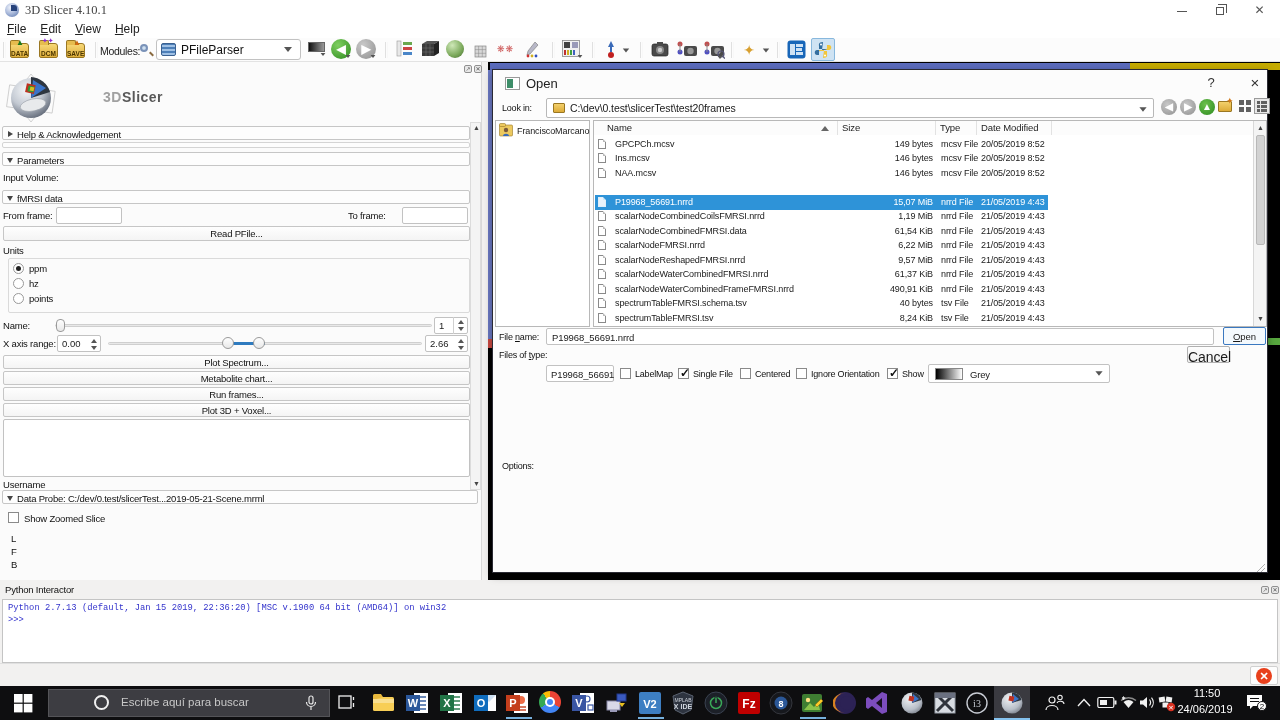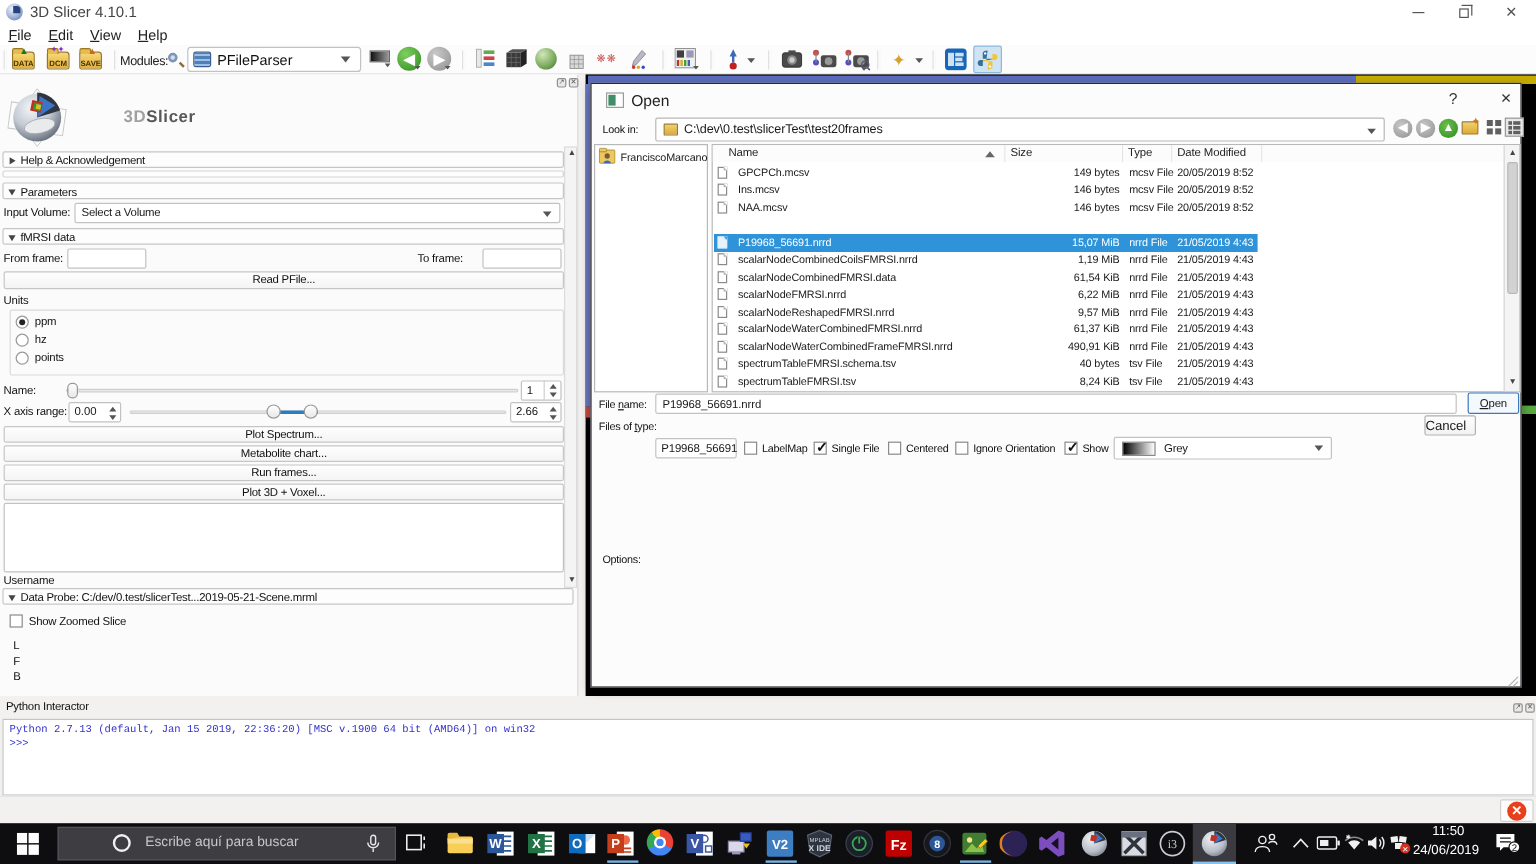--- a/index.html
+++ b/index.html
@@ -1,21 +1,21 @@
 <!DOCTYPE html>
 <html><head>
 <meta charset="utf-8">
 <style>
 * { margin:0; padding:0; box-sizing:border-box; }
 html,body { width:1280px; height:720px; overflow:hidden; }
 body { font-family:"Liberation Sans",sans-serif; font-size:11px; color:#1a1a1a; background:#f2f1f0; position:relative; }
 .abs { position:absolute; }
 
 
-#titlebar { left:0; top:0; width:1280px; height:20px; background:#ffffff; }
+#titlebar { left:0; top:0; width:1280px; height:20px; background:#ffffff;font-family:Liberation Serif, serif; }
 #app-icon { left:5px; top:3px; width:14px; height:14px; border-radius:50%;
   background:radial-gradient(circle at 38% 32%, #eef2fa 0%, #aebddd 45%, #5470a8 100%); }
 #app-icon:after{ content:""; position:absolute; left:6px; top:2px; width:6px; height:6px; border-radius:0 50% 0 0; background:#27437c; }
 #window-title { left:25px; top:3px; font-size:12.5px; color:#444; }
 .wbtn { top:0; width:45px; height:20px; color:#555; font-size:12px; text-align:center; line-height:20px; }
 #btn-min { left:1159px; } #btn-max { left:1197px; } #btn-close { left:1237px; }
 #btn-min i { display:inline-block; width:10px; height:1px; background:#555; vertical-align:middle; }
 #btn-max i { display:inline-block; position:relative; width:8px; height:8px; border:1px solid #555; vertical-align:middle; background:#fff; }
 #btn-max i:before { content:""; position:absolute; left:1px; top:-4px; width:8px; height:8px; border:1px solid #555; border-bottom:none; border-left:none; }
 
@@ -289,24 +289,20 @@
     <span class="tri-r"></span>
     <span>Help &amp; Acknowledgement</span>
   </div>
   <div class="abs" style="left:2px;top:80px;width:468px;height:6px;background:#fdfdfd;border:1px solid #d4d4d4;border-radius:2px"></div>
 
   <div class="abs sec-header" style="top:90px">
     <span class="tri-d"></span>
     <span>Parameters</span>
   </div>
   <div class="abs plabel" style="left:3px;top:110px">Input Volume:</div>
-  <div class="abs combo" style="left:62px;top:107px;width:405px;height:17px">
-    <span class="val">Select a Volume</span>
-    <span class="arr darr" style="transform:scale(.9)"></span>
-  </div>
 
   <div class="abs sec-header" style="top:128px">
     <span class="tri-d"></span>
     <span>fMRSI data</span>
   </div>
   <div class="abs plabel" style="left:3px;top:148px">From frame:</div>
   <div class="abs tinput" style="left:56px;top:145px;width:66px;height:17px"></div>
   <div class="abs plabel" style="left:348px;top:148px">To frame:</div>
   <div class="abs tinput" style="left:402px;top:145px;width:66px;height:17px"></div>
   <div class="abs pbtn" style="top:164px;height:15px">Read PFile...</div>
@@ -553,21 +549,21 @@
   <div class="abs tinput" style="left:53px;top:258px;width:668px;height:17px">
     <span style="position:absolute;left:5px;top:3px;font-size:9.5px;letter-spacing:-0.1px">P19968_56691.nrrd</span>
   </div>
   <div class="abs" style="left:730px;top:257px;width:43px;height:18px;background:#f4f9fd;border:1px solid #3a78c0;border-radius:2px;text-align:center;font-size:9.5px;letter-spacing:-0.1px;padding-top:3px">
     <u>O</u><span>pen</span>
   </div>
 
   <div class="abs dlabel" style="left:6px;top:280px">
     <span>Files of </span><u>t</u><span>ype:</span>
   </div>
-  <div class="abs" style="left:694px;top:276px;width:43px;height:17px;background:linear-gradient(#fdfdfd,#f2f2f2);border:1px solid #b0b0b0;border-radius:2px;text-align:left;font-size:11px;letter-spacing:-0.1px;padding-top:2px">Cancel</div>
+  <div class="abs" style="left:694px;top:276px;width:43px;height:17px;background:linear-gradient(#fdfdfd,#f2f2f2);border:1px solid #b0b0b0;border-radius:2px;text-align:left;font-size:14px;letter-spacing:-0.1px;padding-top:2px">Cancel</div>
 
   <div class="abs tinput" style="left:53px;top:295px;width:68px;height:17px">
     <span style="position:absolute;left:4px;top:3px;font-size:9.5px;letter-spacing:-0.1px">P19968_56691</span>
   </div>
   <div class="abs dcheck" style="left:127px;top:298px"></div>
   <div class="abs dlabel" style="left:142px;top:299px">LabelMap</div>
   <div class="abs dcheck" style="left:185px;top:298px">
       <span class="check-mark">✓</span>
     </div>
   <div class="abs dlabel" style="left:200px;top:299px">Single File</div>

